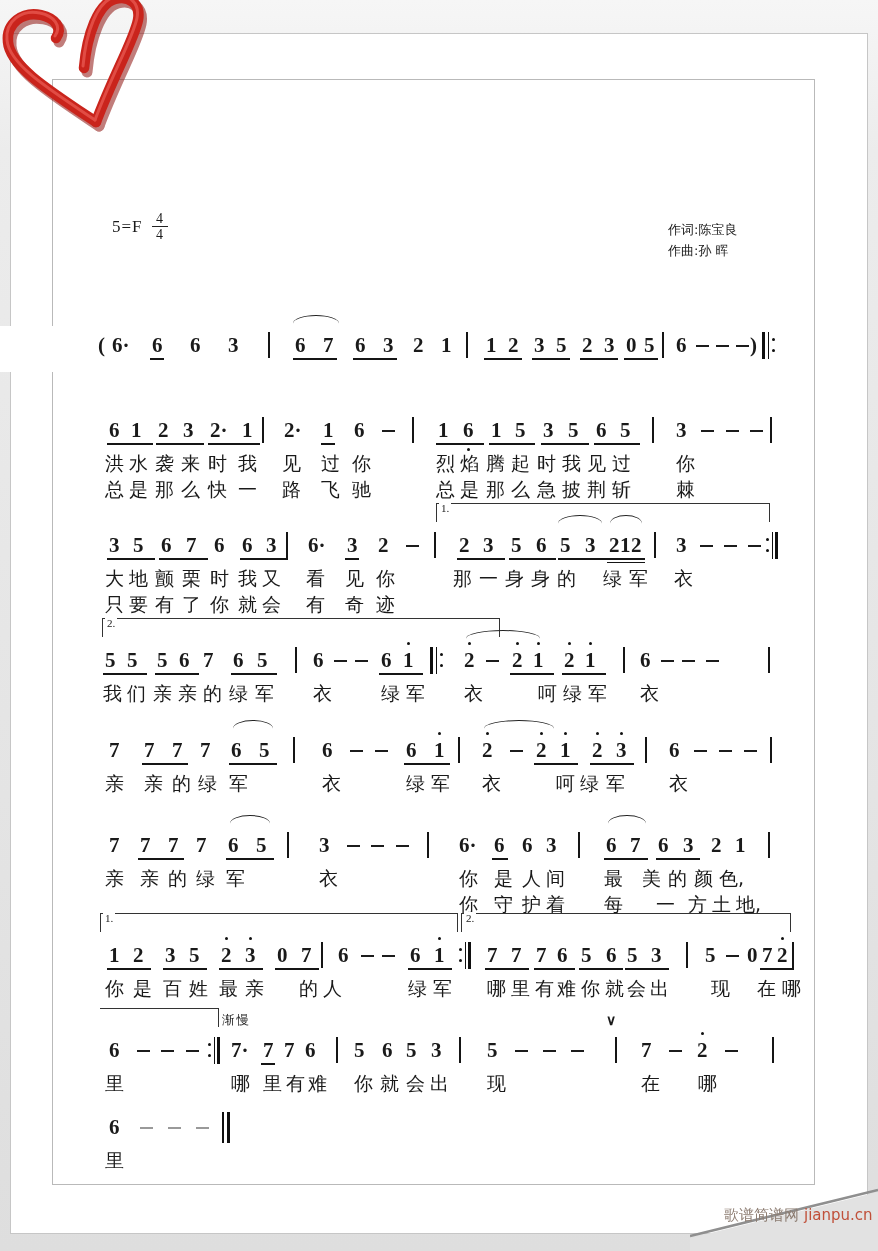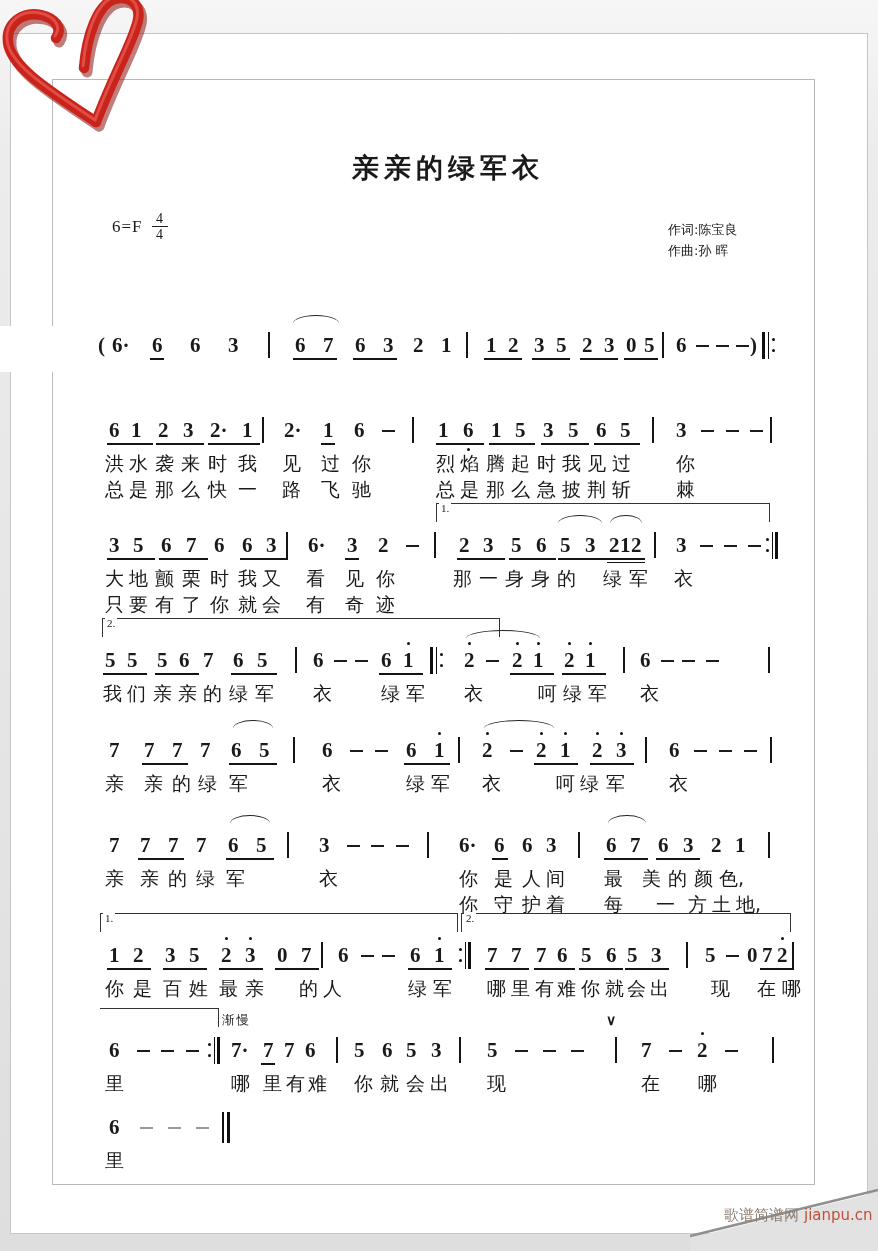--- a/index.html
+++ b/index.html
@@ -63,24 +63,23 @@
 </style>
 </head>
 <body>
 
 <div class="canvas">
 
   <div class="outer-page"></div>
   <div class="inner-sheet"></div>
   <div class="left-notch"></div>
 
-  <div class="page-title">亲亲的绿军衣</div>
 
   <div class="keysig">
-    <span class="klabel">6=F</span>
+    <span class="klabel">5=F</span>
     <span class="frac">
       <span class="num" style="display:block;">4</span>
       <span class="den" style="display:block;">4</span>
     </span>
   </div>
 
   <div class="credits">
     <div>作词:陈宝良</div>
     <div>作曲:孙  晖</div>
   </div>

